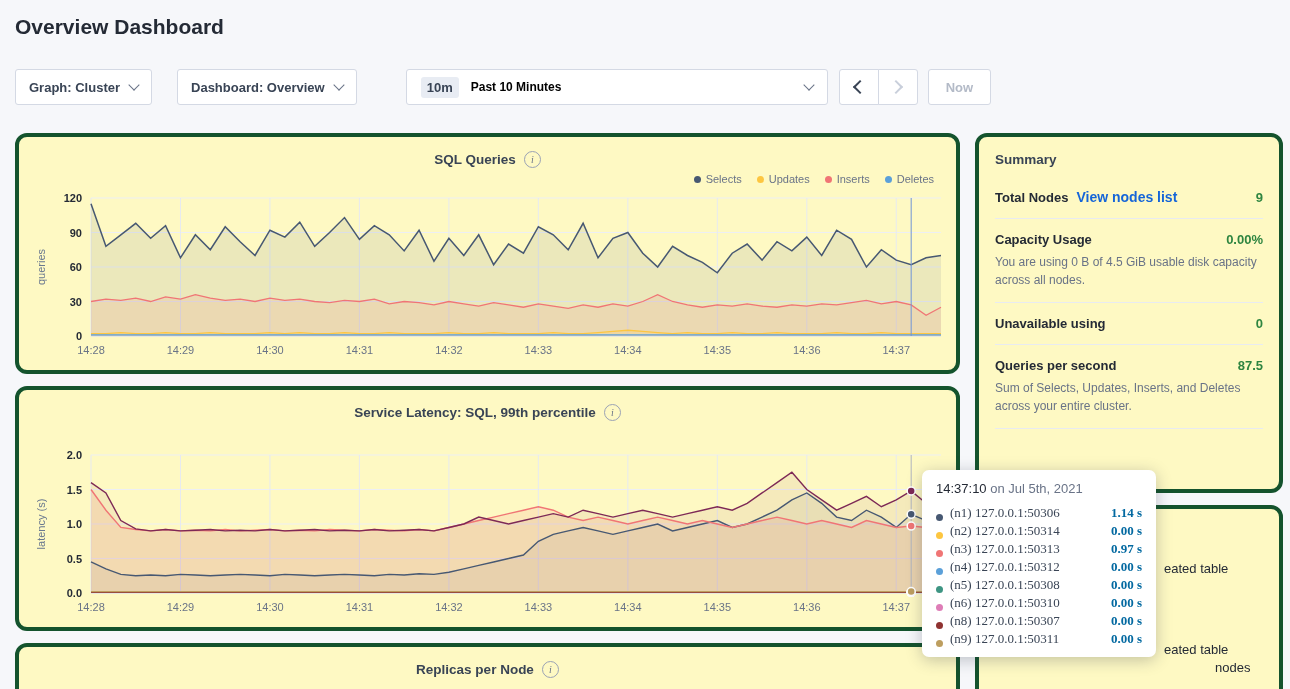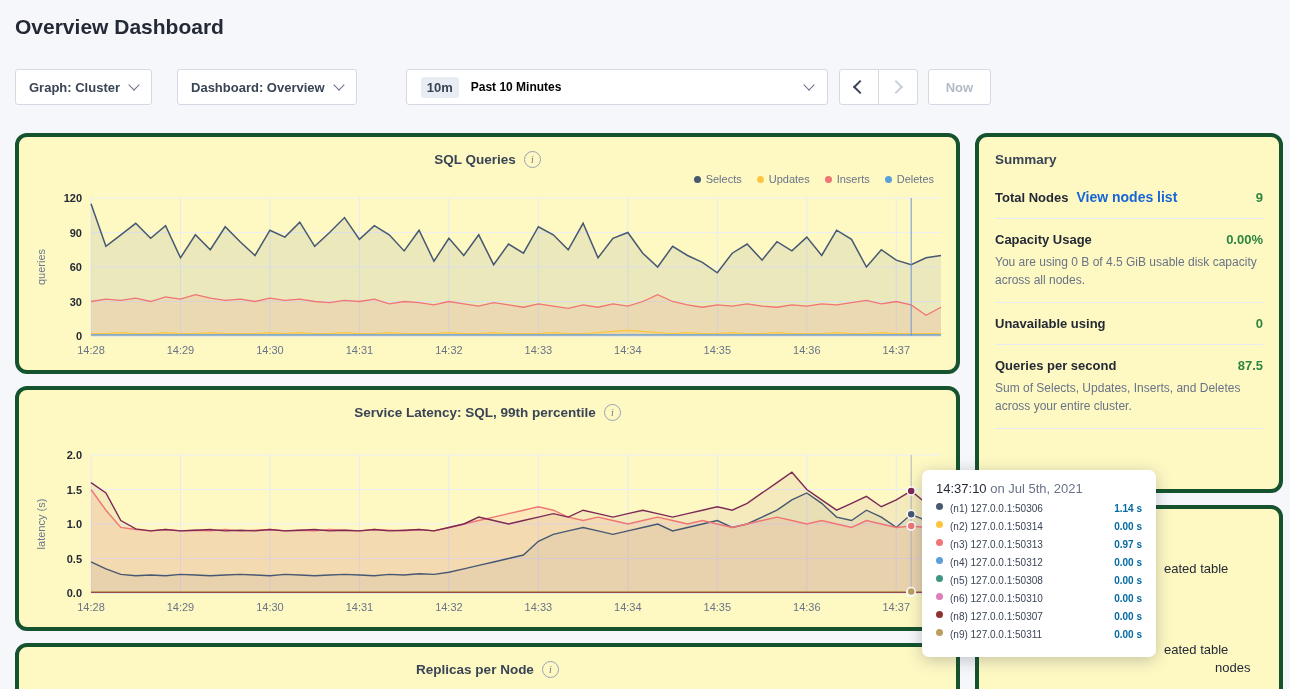--- a/index.html
+++ b/index.html
@@ -57,21 +57,21 @@
   .frag{position:absolute;font-size:13px;color:#242a35;white-space:nowrap;}
   .frag0{top:52px;left:185px;}
   .frag1{top:133px;left:185px;}
   .frag2{top:151px;left:236px;}
 
   
   .tooltip{position:absolute;left:922px;top:470px;width:234px;background:#fff;border-radius:7px;box-shadow:0 3px 16px rgba(40,50,70,0.28);padding:11px 14px 10px;z-index:20;box-sizing:border-box;}
   .tt-title{font-size:13px;margin-bottom:7px;}
   .tt-time{color:#242a35;}
   .tt-date{color:#697387;}
-  .tt-row{display:flex;align-items:flex-start;gap:7px;height:18px;font-size:10px;}
+  .tt-row{display:flex;align-items:flex-end;gap:7px;height:18px;font-size:13px;font-family:Liberation Serif, serif;}
   .tt-dot{width:7px;height:7px;border-radius:50%;flex:none;}
   .tt-label{color:#394455;}
   .tt-value{margin-left:auto;font-weight:700;color:#0369a1;}
 </style>
 </head>
 <body>
 
 <div class="page">
 
   <h1 class="page-title">Overview Dashboard</h1>

